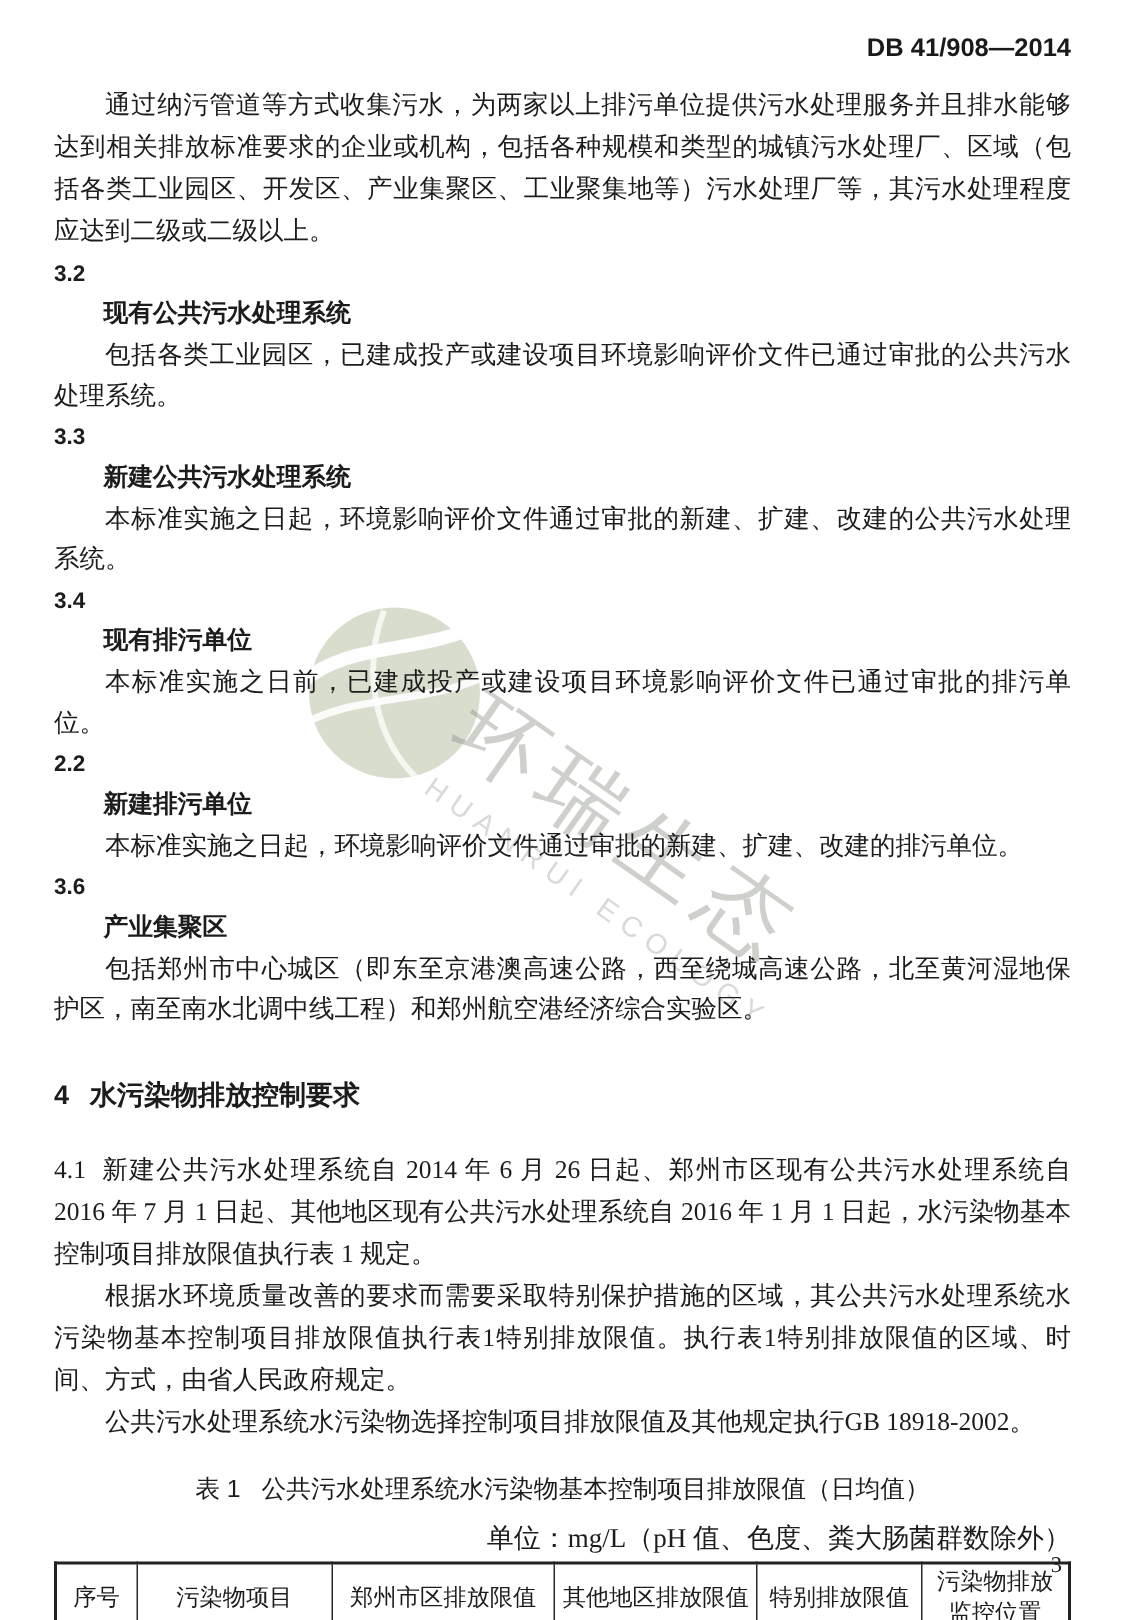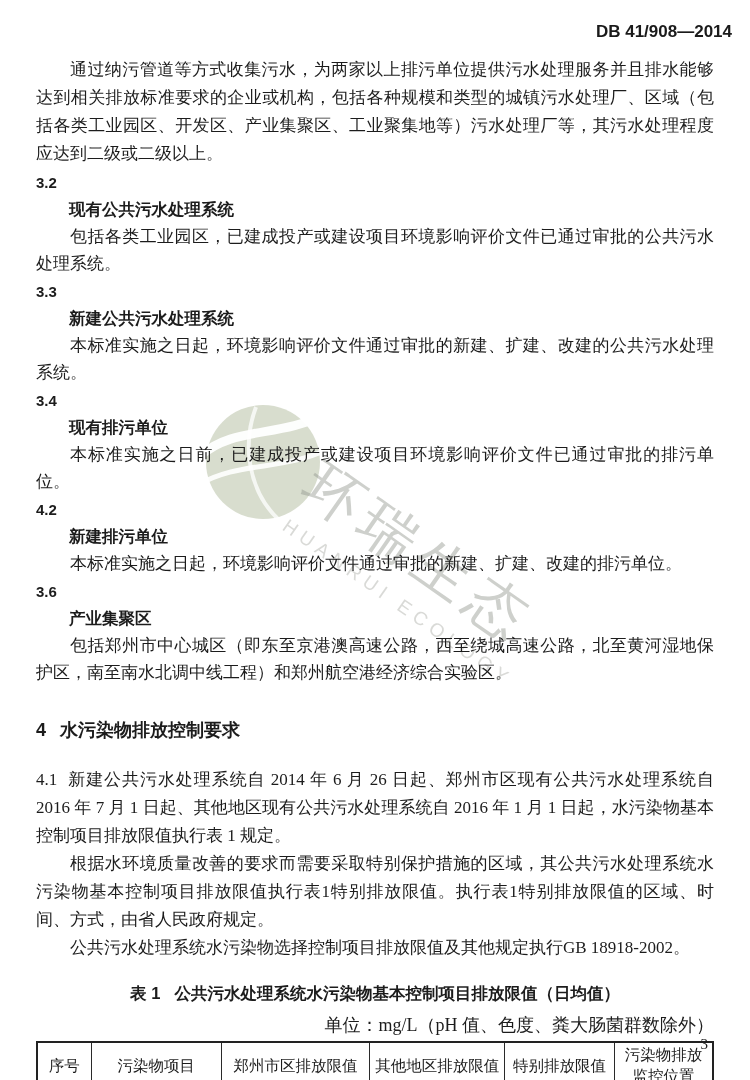--- a/index.html
+++ b/index.html
@@ -25,21 +25,21 @@
     font-size:58px; letter-spacing:8px;
     color:rgba(146,150,142,0.45);
   }
   .wm-en {
     font-family:"Liberation Sans","DejaVu Sans",sans-serif;
     font-size:19px; letter-spacing:6px; margin-top:2px; padding-left:6px;
     color:rgba(160,163,156,0.40);
   }
   
   .doc-header {
-    position:absolute; top:22px; right:18px; z-index:1;
+    position:absolute; top:22px; right:36px; z-index:1;
     font-family:"Liberation Sans","DejaVu Sans",sans-serif;
     font-weight:bold; font-size:17px; color:#1a1a1a;
   }
   
   .content {
     position:absolute; top:56px; left:36px; right:36px; z-index:1;
     font-size:17px; line-height:28px; text-align:justify;
   }
   .p-intro { text-indent:2em; }
   .def-num {
@@ -59,21 +59,21 @@
     font-weight:bold; font-size:18px; line-height:28px; text-align:left;
   }
   .sec4-title .sec4-num { margin-right:14px; }
   .clause-p1 { margin-top:22px; }
   .clause-label { margin-right:10px;margin-top:19px; }
   .p-indent { text-indent:2em; }
   
   .table-title {
     margin-top:18px; text-align:center;
     font-family:"Liberation Sans","DejaVu Sans",sans-serif;
-    font-weight:bold; font-size:16.5px; line-height:26px;
+    font-weight:normal; font-size:16.5px; line-height:26px;
   }
   .table-title .tbl-label { margin-right:14px; }
   .unit-note { margin-top:8px; text-align:right; font-size:18px; line-height:22px; }
   table.limits {
     width:100%; margin-top:5px;
     border-collapse:collapse;
     border:2px solid #222;
     font-size:15.5px; text-align:center;
   }
   table.limits th, table.limits td {
@@ -124,21 +124,21 @@
       <div class="def-text">本标准实施之日起，环境影响评价文件通过审批的新建、扩建、改建的公共污水处理系统。</div>
     </div>
 
     <div>
       <div class="def-num">3.4</div>
       <div class="def-term">现有排污单位</div>
       <div class="def-text">本标准实施之日前，已建成投产或建设项目环境影响评价文件已通过审批的排污单位。</div>
     </div>
 
     <div>
-      <div class="def-num">4.2</div>
+      <div class="def-num">2.2</div>
       <div class="def-term">新建排污单位</div>
       <div class="def-text">本标准实施之日起，环境影响评价文件通过审批的新建、扩建、改建的排污单位。</div>
     </div>
 
     <div>
       <div class="def-num">3.6</div>
       <div class="def-term">产业集聚区</div>
       <div class="def-text">包括郑州市中心城区（即东至京港澳高速公路，西至绕城高速公路，北至黄河湿地保护区，南至南水北调中线工程）和郑州航空港经济综合实验区。</div>
     </div>
 

